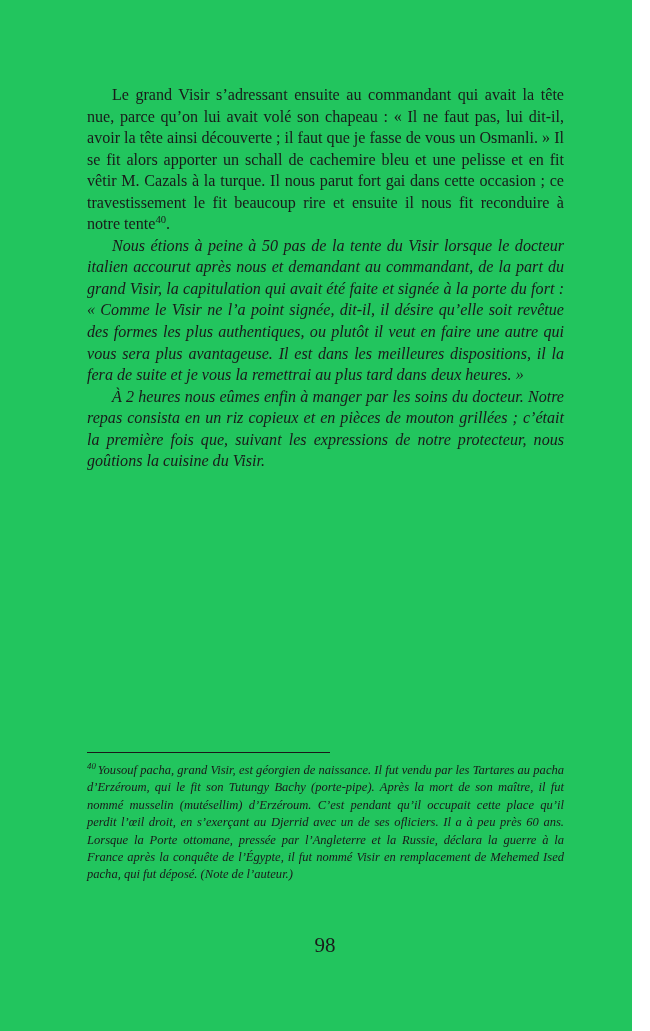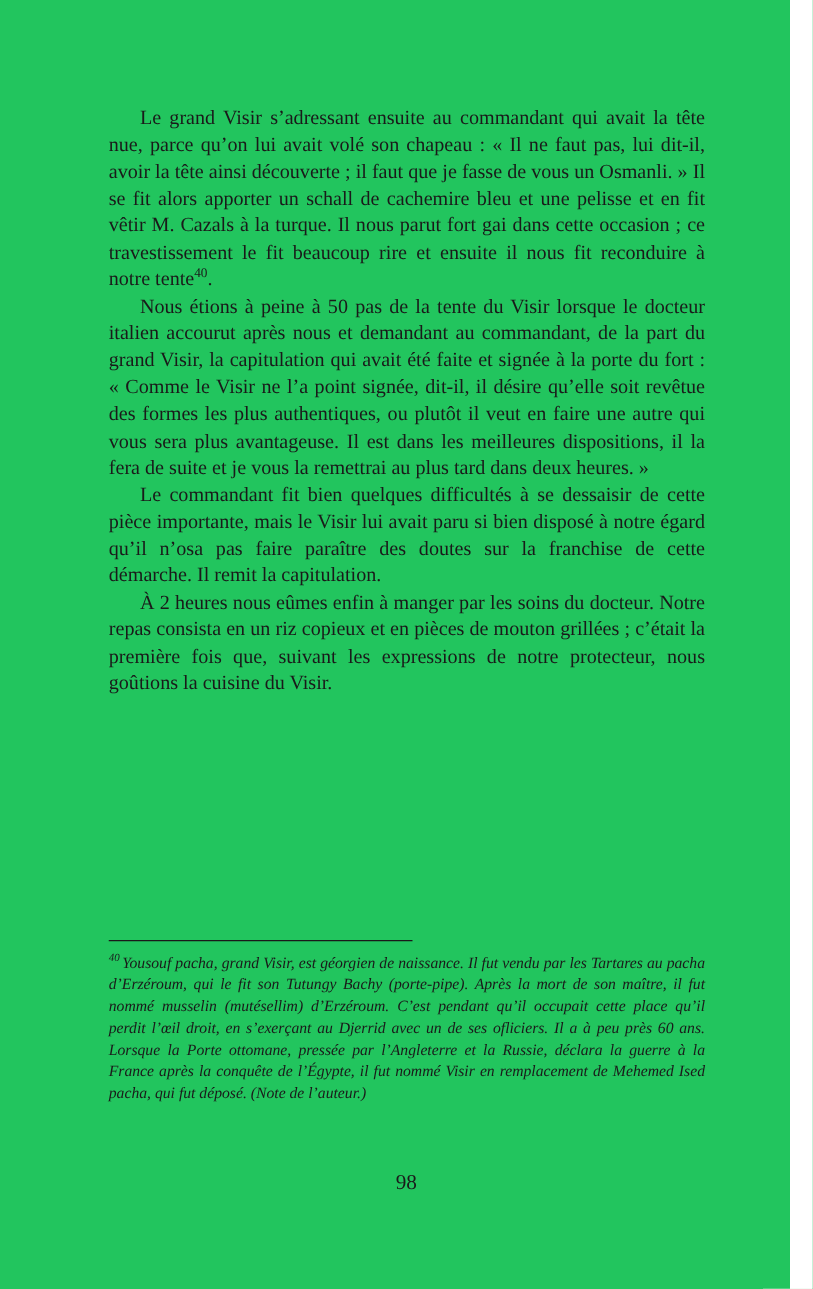--- a/index.html
+++ b/index.html
@@ -38,20 +38,21 @@
     text-align: justify;
     text-justify: inter-word;
     font-size: 16.1px;
     line-height: 21.55px;
     text-indent: 1.55em;
     hyphens: none;
   }
 
   .para + .para {
     margin-top: 0;
+    font-style: italic;
   }
 
   sup.fn-ref {
     font-size: 0.66em;
     vertical-align: super;
     line-height: 0;
   }
 
   #footnote-block {
     position: absolute;
@@ -84,36 +85,35 @@
     line-height: 0;
     margin-right: 2px;
   }
 
   #page-number {
     position: absolute;
     left: 0;
     top: 936px;
     width: 650px;
     text-align: center;
-    font-size: 17px;
+    font-size: 21px;
     line-height: 19px;
   }
 </style>
 </head>
 <body>
 
 <div id="page">
 
   <div id="text-block">
 
     <p class="para"><span>Le grand Visir s’adressant ensuite au commandant qui avait la tête nue, parce qu’on lui avait volé son chapeau : « Il ne faut pas, lui dit-il, avoir la tête ainsi découverte ; il faut que je fasse de vous un Osmanli. » Il se fit alors apporter un schall de cachemire bleu et une pelisse et en fit vêtir M. Cazals à la turque. Il nous parut fort gai dans cette occasion ; ce travestissement le fit beaucoup rire et ensuite il nous fit reconduire à notre tente</span><sup class="fn-ref">40</sup><span>.</span></p>
 
     <p class="para">Nous étions à peine à 50 pas de la tente du Visir lorsque le docteur italien accourut après nous et demandant au commandant, de la part du grand Visir, la capitulation qui avait été faite et signée à la porte du fort : « Comme le Visir ne l’a point signée, dit-il, il désire qu’elle soit revêtue des formes les plus authentiques, ou plutôt il veut en faire une autre qui vous sera plus avantageuse. Il est dans les meilleures dispositions, il la fera de suite et je vous la remettrai au plus tard dans deux heures. »</p>
 
-    <p class="para">Le commandant fit bien quelques difficultés à se dessaisir de cette pièce importante, mais le Visir lui avait paru si bien disposé à notre égard qu’il n’osa pas faire paraître des doutes sur la franchise de cette démarche. Il remit la capitulation.</p>
 
     <p class="para">À 2 heures nous eûmes enfin à manger par les soins du docteur. Notre repas consista en un riz copieux et en pièces de mouton grillées ; c’était la première fois que, suivant les expressions de notre protecteur, nous goûtions la cuisine du Visir.</p>
 
 
   </div>
 
   <div id="footnote-block">
     <div id="footnote-rule"></div>
     <p class="footnote"><sup class="fn-num">40</sup><span>Yousouf pacha, grand Visir, est géorgien de naissance. Il fut vendu par les Tartares au pacha d’Erzéroum, qui le fit son Tutungy Bachy (porte-pipe). Après la mort de son maître, il fut nommé musselin (mutésellim) d’Erzéroum. C’est pendant qu’il occupait cette place qu’il perdit l’œil droit, en s’exerçant au Djerrid avec un de ses ofliciers. Il a à peu près 60 ans. Lorsque la Porte ottomane, pressée par l’Angleterre et la Russie, déclara la guerre à la France après la conquête de l’Égypte, il fut nommé Visir en remplacement de Mehemed Ised pacha, qui fut déposé. (Note de l’auteur.)</span></p>
   </div>

